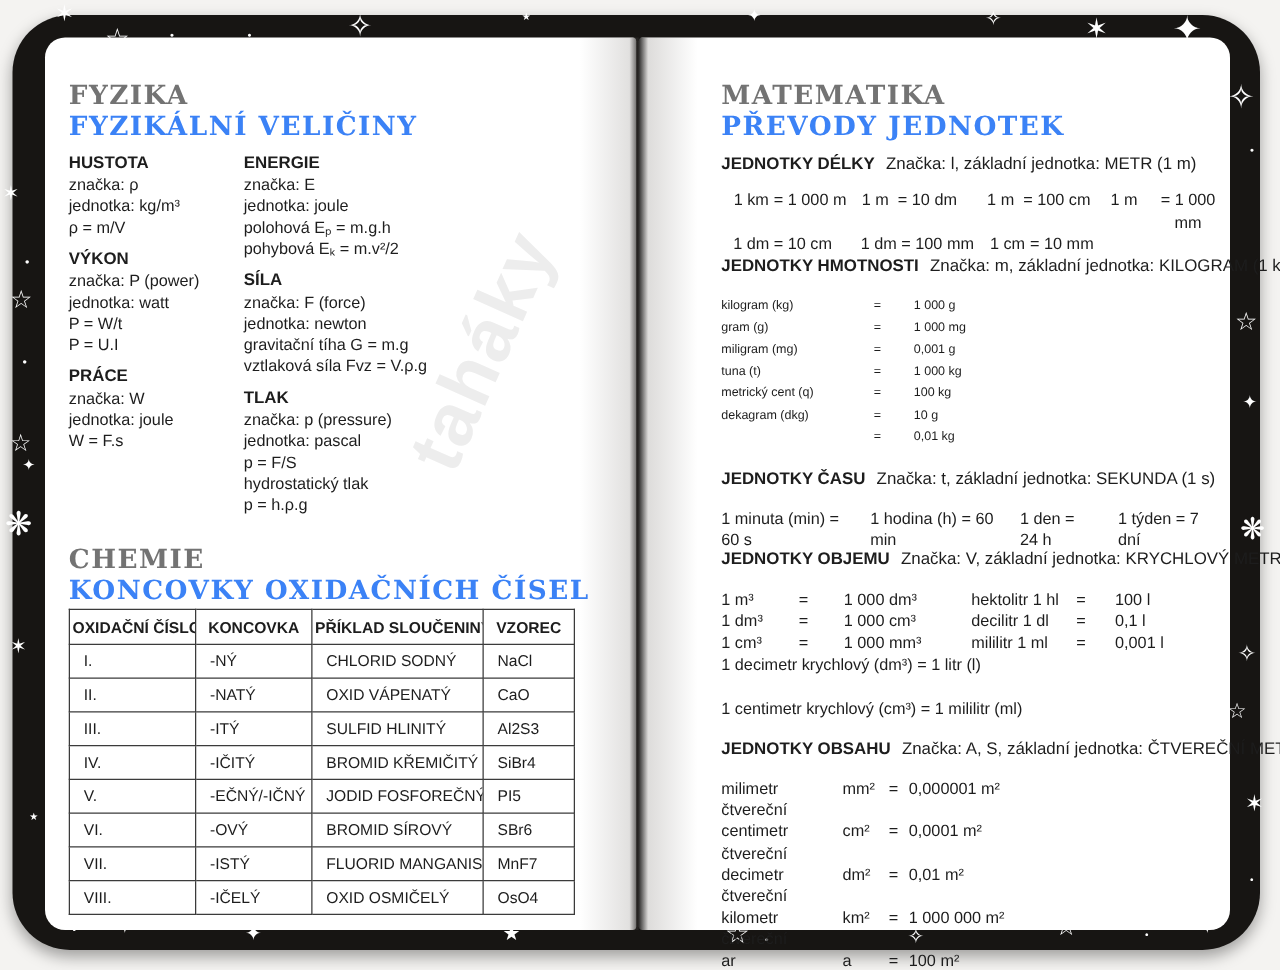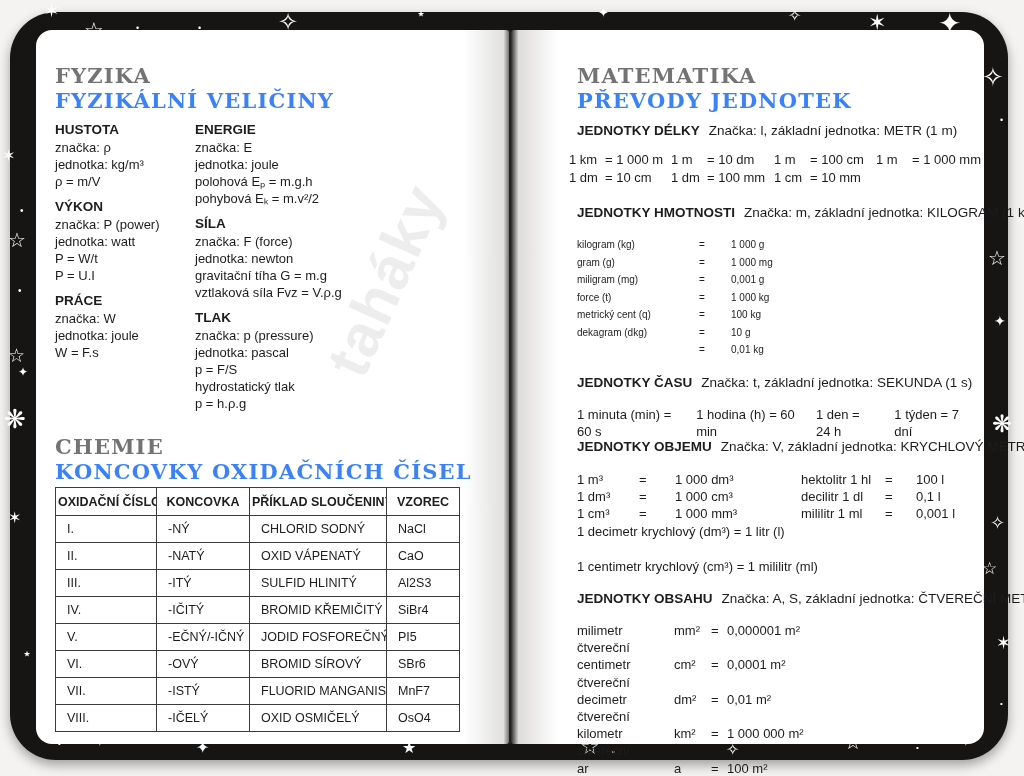--- a/index.html
+++ b/index.html
@@ -40,21 +40,21 @@
   .sec-head b{font-weight:700;margin-right:9px;}
   .lrow{display:flex;font-size:13px;line-height:17.5px;}
   .lcell{display:inline-flex;} 
   .lcell:nth-child(1){width:102px;} .lcell:nth-child(2){width:103px;} .lcell:nth-child(3){width:102px;}
   .lu{width:36px;}
   .mrow{display:flex;font-size:10px;line-height:17.5px;}
   .mlabel{width:122px;} .meq{width:32px;} 
   .trow{display:flex;font-size:13px;line-height:17px;}
   .titem{margin-right:19px;}
   .vrow{display:flex;font-size:13px;line-height:17px;}
-  .vu{width:62px;} .veq{width:36px;} .vv{width:102px;} .vru{width:84px;margin-left:24px;} .vreq{width:31px;}
+  .vu{width:62px;} .veq{width:36px;} .vv{width:102px;} .vru{width:84px;} .vreq{width:31px;}
   .note{font-size:13px;line-height:17px;white-space:nowrap;}
   .arow{display:flex;font-size:13px;line-height:17.2px;}
   .alabel{width:97px;} .aunit{width:37px;} .aeq{width:16px;}
 </style>
 </head>
 <body>
 
 <div class="canvas">
   <div class="cover"></div>
   <div id="stars">
@@ -231,21 +231,21 @@
     </div>
 
     <div class="page page-right">
       <div class="content">
         <div class="abs display pink" style="left:66px;top:59px;">PŘEVODY JEDNOTEK</div>
         <div class="abs display purple" style="left:66px;top:34px;">MATEMATIKA</div>
 
         <div class="sec-head" style="left:66px;top:92px;">
           <b>JEDNOTKY DÉLKY</b><span>Značka: l, základní jednotka: METR (1 m)</span>
         </div>
-        <div class="abs" id="len-rows" style="left:58px;top:121px;">
+        <div class="abs" id="len-rows" style="left:72px;top:121px;text-align:center;">
             <div class="lrow">
               <span class="lcell">
                 <span class="lu">1 km</span>
                 <span>= 1 000 m</span>
               </span>
               <span class="lcell">
                 <span class="lu">1 m</span>
                 <span>= 10 dm</span>
               </span>
               <span class="lcell">
@@ -286,21 +286,21 @@
               <span class="mlabel">gram (g)</span>
               <span class="meq">=</span>
               <span>1 000 mg</span>
             </div>
             <div class="mrow">
               <span class="mlabel">miligram (mg)</span>
               <span class="meq">=</span>
               <span>0,001 g</span>
             </div>
             <div class="mrow">
-              <span class="mlabel">force (t)</span>
+              <span class="mlabel">tuna (t)</span>
               <span class="meq">=</span>
               <span>1 000 kg</span>
             </div>
             <div class="mrow">
               <span class="mlabel">metrický cent (q)</span>
               <span class="meq">=</span>
               <span>100 kg</span>
             </div>
             <div class="mrow">
               <span class="mlabel">dekagram (dkg)</span>

